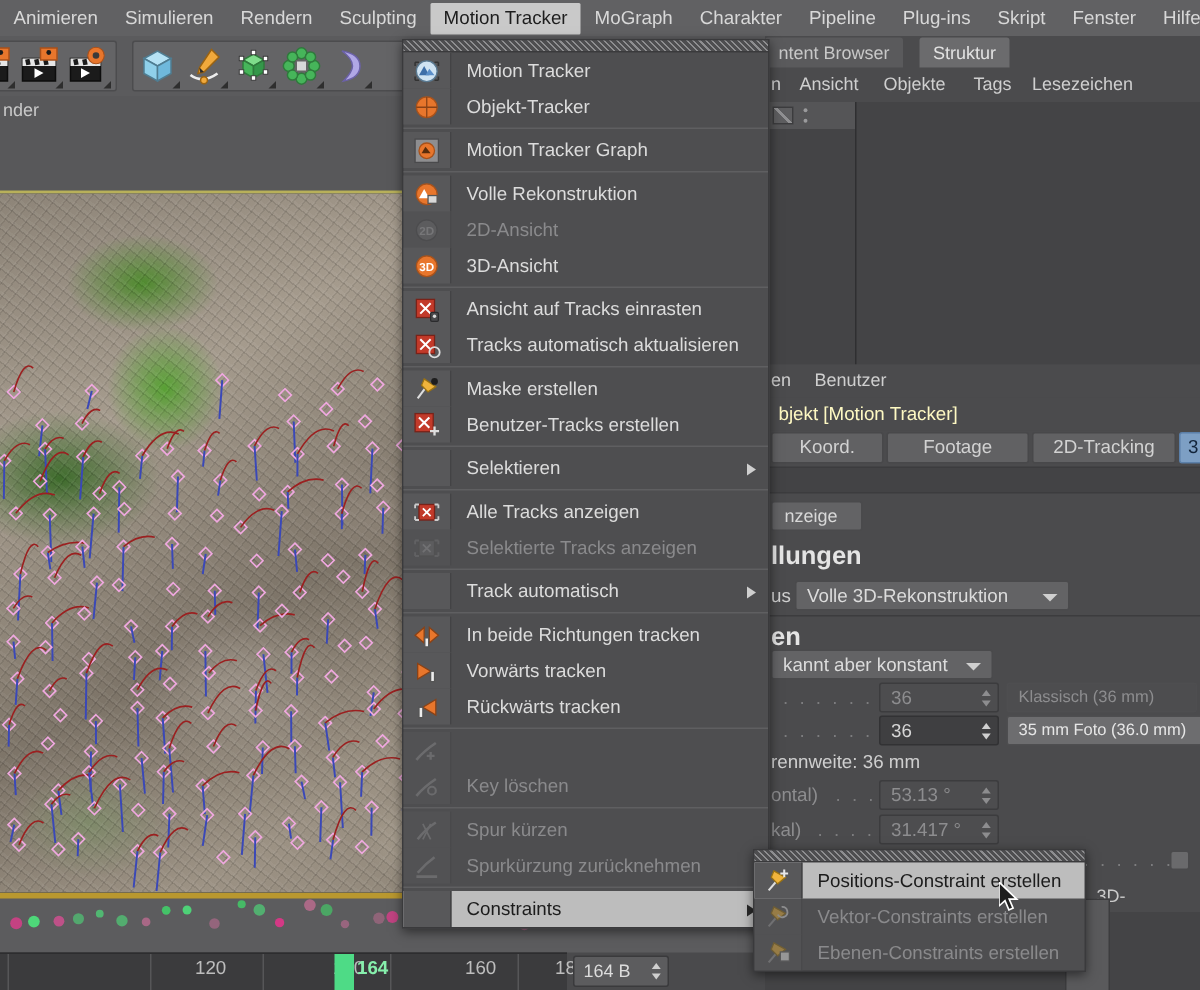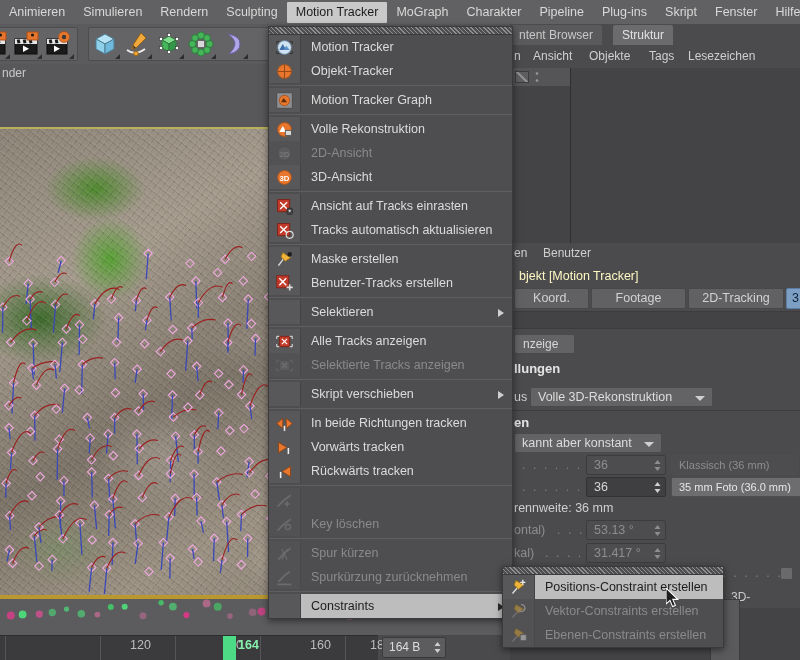--- a/index.html
+++ b/index.html
@@ -136,21 +136,21 @@
     text-align:center; line-height:19px;
   }
   .atab.sel { background:#7d9fc4; color:#12243a; border-color:#5b7fa8; }
   .a-sep { position:absolute; left:0; width:290px; height:1px; background:#3c3c3e; }
   .a-strip { position:absolute; left:0; width:290px; height:16px; background:#434345; }
 
   .abtn {
     position:absolute; height:20px; background:#636365; border:1px solid #4a4a4c;
     border-radius:2px; font-size:12px; color:#d8d8d8; line-height:18px; padding:0 8px;
   }
-  .asec { position:absolute; font-size:13px; color:#e4e4e4; font-weight:bold; }
+  .asec { position:absolute; font-size:17px; color:#e4e4e4; font-weight:bold; }
   .alabel { position:absolute; font-size:12.5px; color:#cfcfcf; white-space:nowrap; }
   .alabel.dim { color:#8d8d8f; }
   .dots { position:absolute; font-size:12.5px; color:#7d7d7f; letter-spacing:2px; white-space:nowrap; }
   .adrop {
     position:absolute; height:20px; background:#636365; border:1px solid #4a4a4c;
     border-radius:2px; font-size:12.5px; color:#dcdcdc; line-height:18px; padding-left:7px;
   }
   .adrop .caret { position:absolute; right:7px; top:8px; width:0;height:0;
     border-left:5px solid transparent;border-right:5px solid transparent;border-top:5px solid #cfcfcf; }
   .anum {
@@ -1044,21 +1044,21 @@
               <g stroke="#7a7a7c" stroke-width="1.4" fill="none">
                 <path d="M2 5h3M2 5v3M20 5h-3M20 5v3M2 17h3M2 17v-3M20 17h-3M20 17v-3"></path>
               </g>
             </svg>
           </span>
           <span class="dd-label dim">Selektierte Tracks anzeigen</span>
         </div>
         <div class="dd-sep"></div>
         <div class="dd-item">
           <span class="dd-icon plain"></span>
-          <span class="dd-label">Skript verschieben</span>
+          <span class="dd-label">Track automatisch</span>
           <span class="dd-arrow"></span>
         </div>
         <div class="dd-sep"></div>
         <div class="dd-item">
           <span class="dd-icon">
             <svg viewBox="0 0 22 22" style="width:19px;height:19px">
               <polygon points="2,11 9,5 9,17" fill="#e8762c" stroke="#8a4216"></polygon>
               <polygon points="20,11 13,5 13,17" fill="#e8762c" stroke="#8a4216"></polygon>
               <rect x="9.5" y="13" width="3" height="7" fill="#ededed" stroke="#555"></rect>
             </svg>

